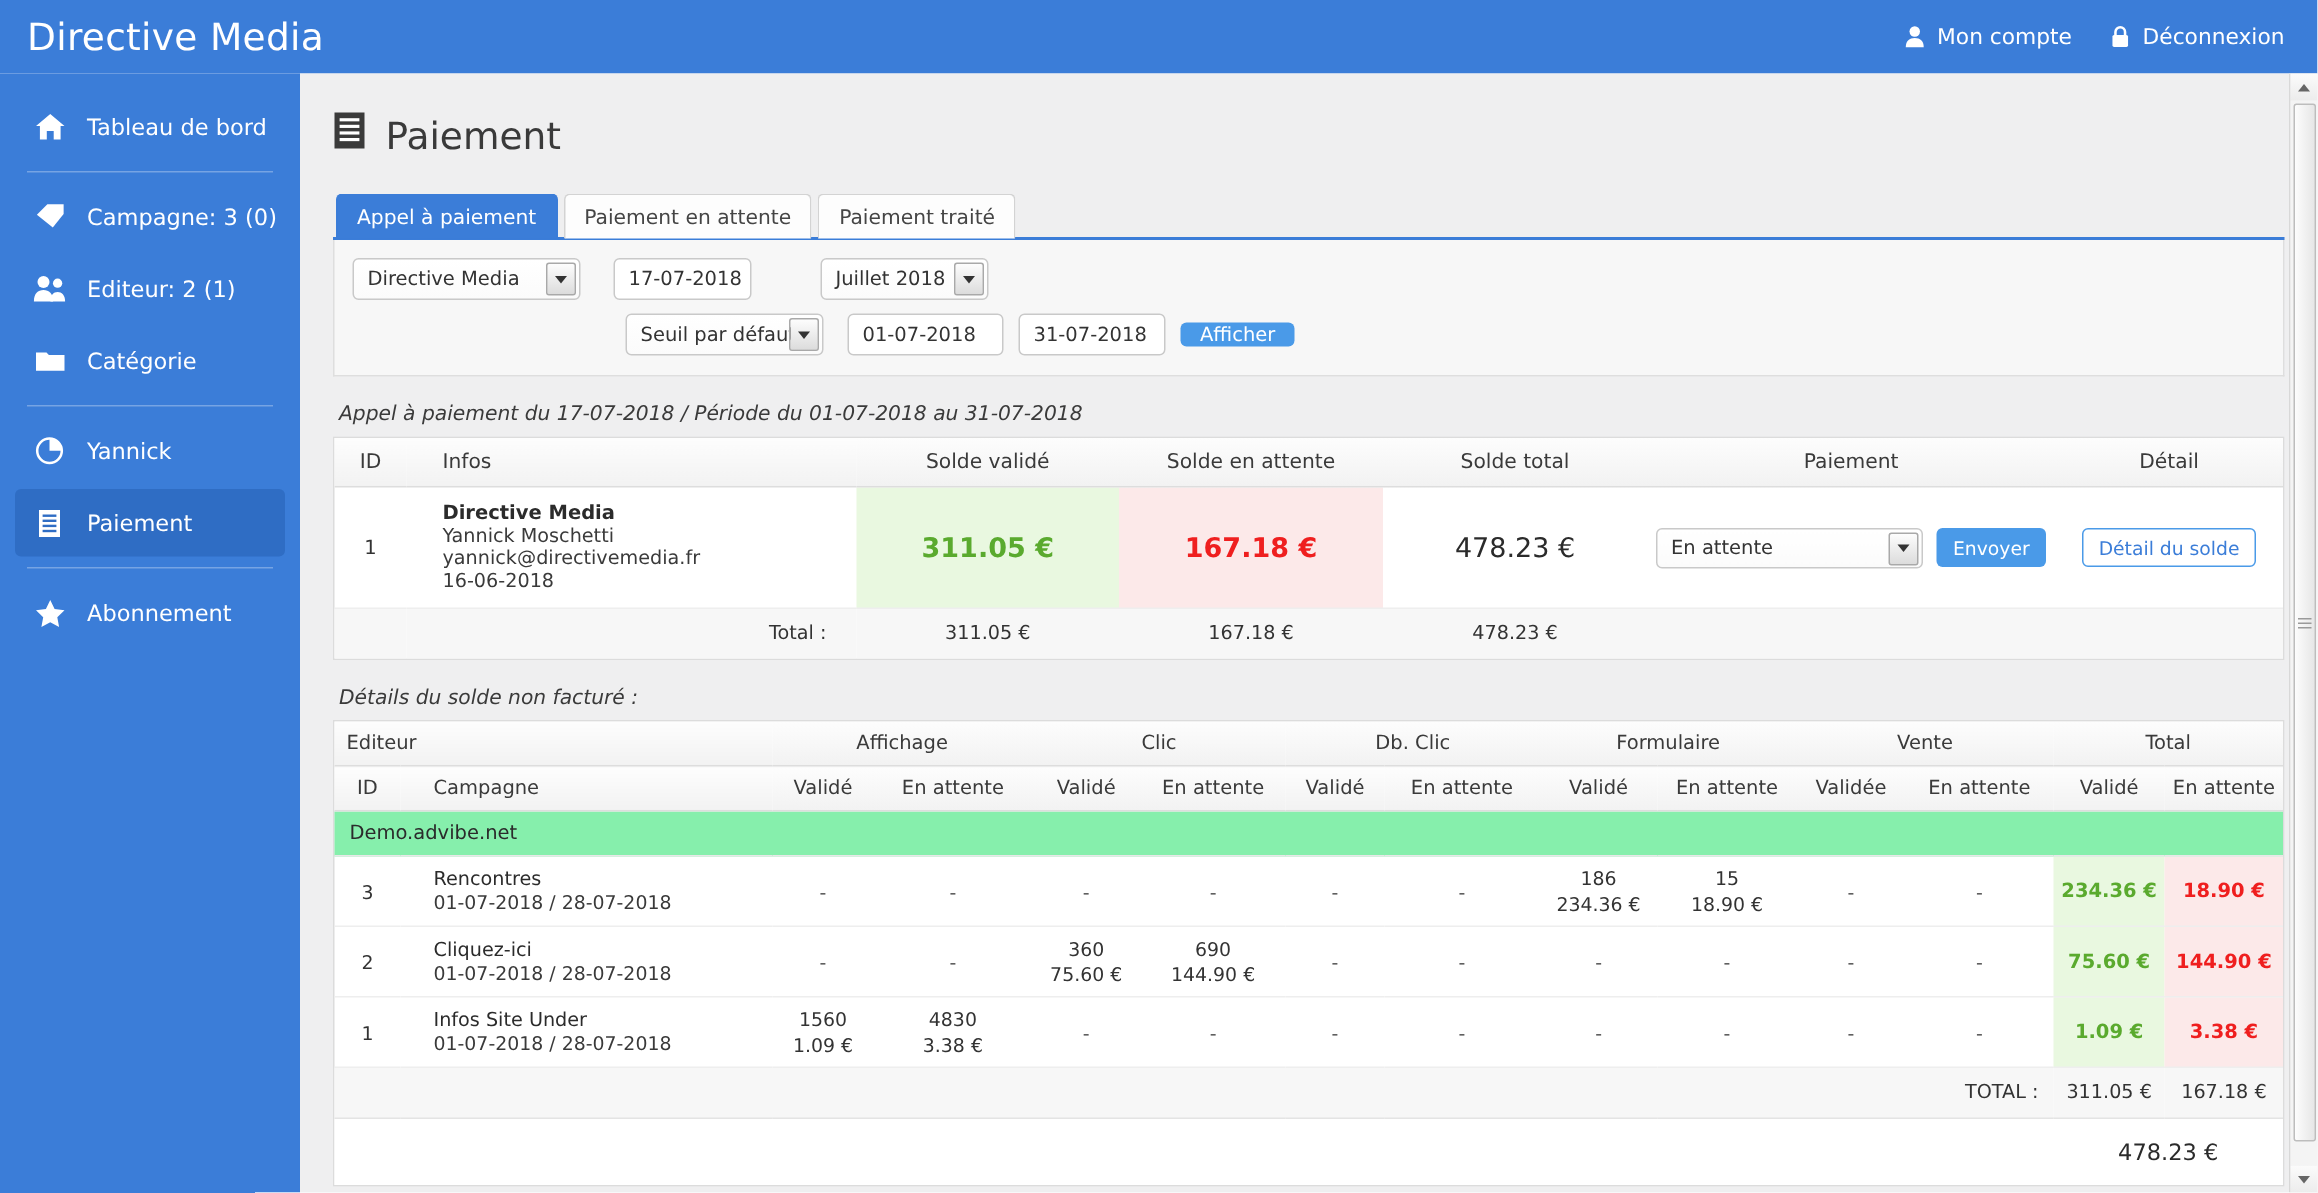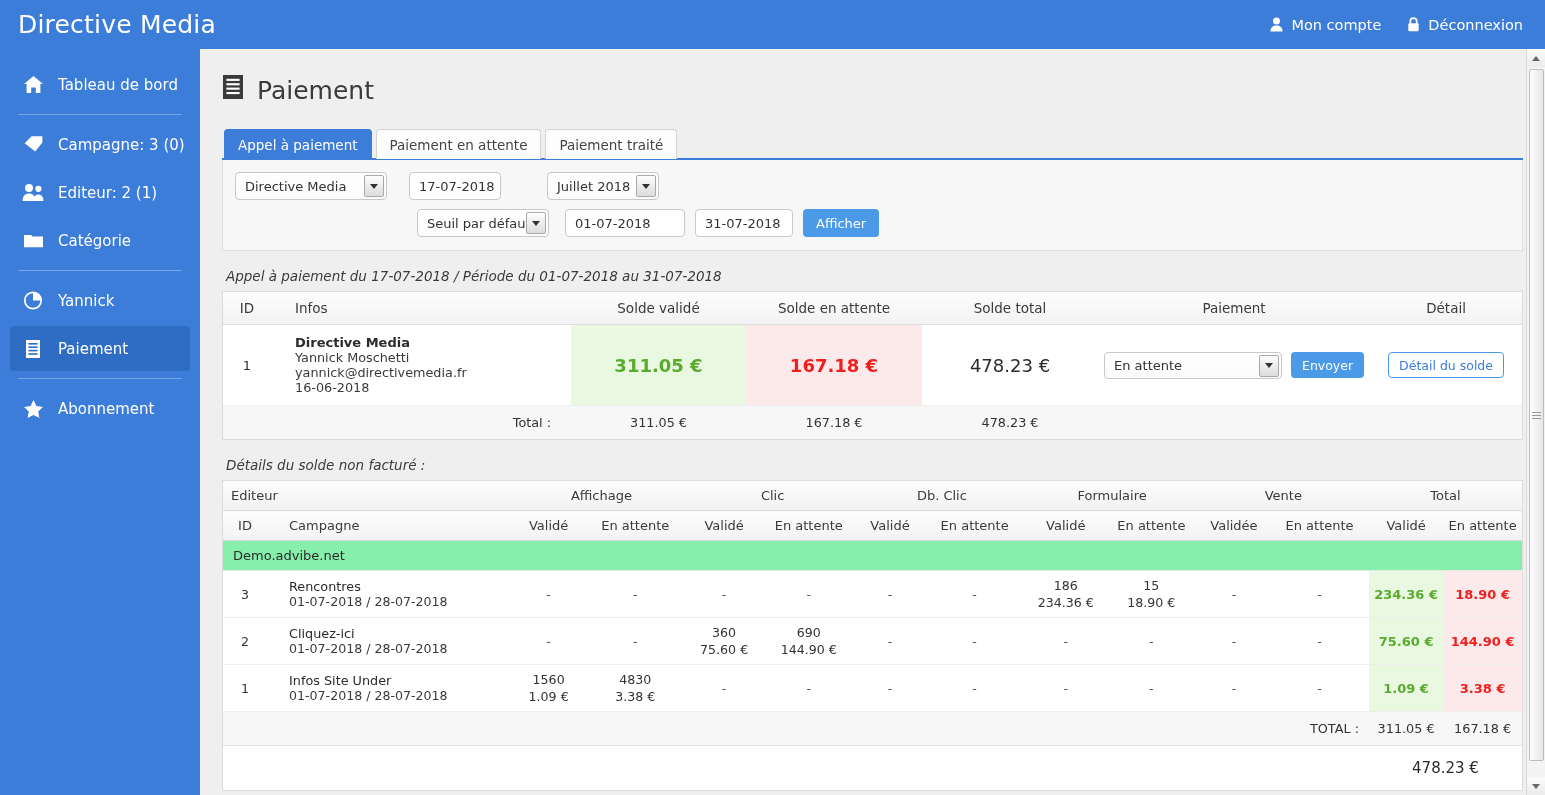--- a/index.html
+++ b/index.html
@@ -144,21 +144,21 @@
     border-radius: 2px;
     display: flex; align-items: center; justify-content: center;
   }
   .sel .arrow::after {
     content: ""; width: 0; height: 0;
     border-left: 4px solid transparent;
     border-right: 4px solid transparent;
     border-top: 5px solid #333;
   }
   .btn-primary {
-    height: 28px; border: none; border-radius: 4px;
+    height: 16px; border: none; border-radius: 4px;
     background: #4a9ae8; color: #fff;
     font-size: 13px; padding: 0 13px;
     cursor: pointer;
     font-family: inherit;
   }
 
   
   .caption {
     font-size: 13.5px; font-style: italic;
     color: #3a3a3a;
@@ -415,21 +415,21 @@
           <div class="ctl sel" style="width:112px;margin-left:46px;">
             <span>Juillet 2018</span>
             <span class="arrow"></span>
           </div>
         </div>
         <div class="filter-row">
           <div class="ctl sel" style="width:132px;margin-left:182px;">
             <span>Seuil par défaut</span>
             <span class="arrow"></span>
           </div>
-          <div class="ctl" style="width:120px;margin-left:16px;">
+          <div class="ctl" style="width:104px;margin-left:16px;">
             <span>01-07-2018</span>
           </div>
           <div class="ctl" style="width:98px;margin-left:10px;">
             <span>31-07-2018</span>
           </div>
           <button class="btn-primary" style="margin-left:10px;">Afficher</button>
         </div>
       </div>
 
       <div class="caption">Appel à paiement du 17-07-2018 / Période du 01-07-2018 au 31-07-2018</div>

